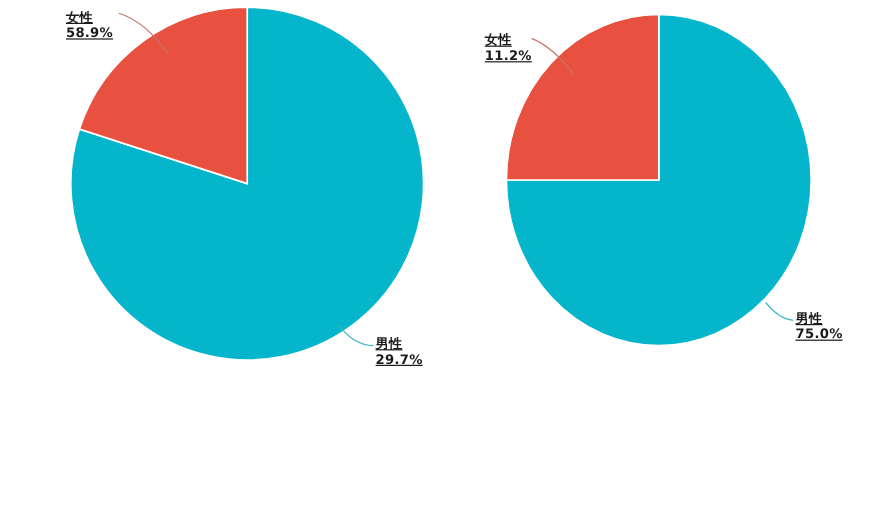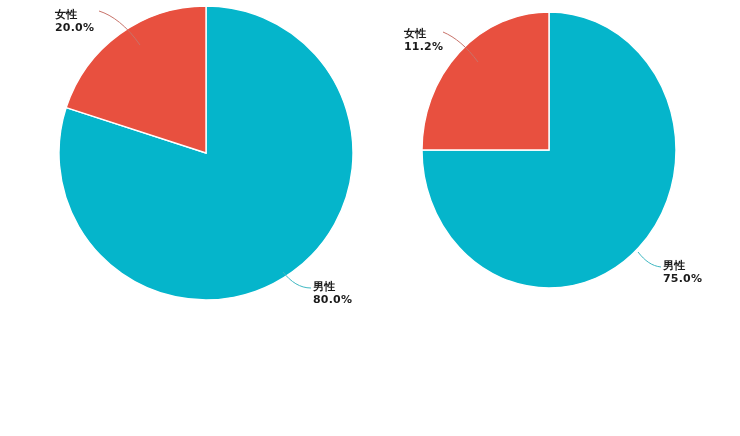--- a/index.html
+++ b/index.html
@@ -26,20 +26,21 @@
     width: 740px;
     height: 436px;
     display: block;
   }
   .pie-label {
     position: absolute;
     color: #1b1b1b;
     line-height: 1.18;
     white-space: nowrap;
     user-select: none;
+    text-decoration: underline;
   }
   .pie-label .lbl-name {
     display: block;
     font-size: 11px;
     font-weight: bold;
     letter-spacing: 0.2px;
   }
   .pie-label .lbl-value {
     display: block;
     font-size: 11px;
@@ -76,26 +77,26 @@
 
       <path fill="#e8503f" stroke="#ffffff" stroke-width="1.4" d="M 549 150 L 422.00 150.00 A 127 138 0 0 1 549.00 12.00 Z"></path>
 
       <path fill="none" stroke="#c8736a" stroke-width="1" d="M 443 32 C 455 37, 467 47, 478 62"></path>
       <path fill="none" stroke="#3fb8c2" stroke-width="1" d="M 661 267 C 652 266, 645 261, 638 252"></path>
     </g>
   </svg>
 
   <div class="pie-label" id="label-left-female" style="color: rgb(27, 27, 27);">
     <span class="lbl-name">女性</span>
-    <span class="lbl-value">20.0%</span>
+    <span class="lbl-value">58.9%</span>
   </div>
 
   <div class="pie-label" id="label-left-male" style="color: rgb(27, 27, 27);">
     <span class="lbl-name">男性</span>
-    <span class="lbl-value">80.0%</span>
+    <span class="lbl-value">29.7%</span>
   </div>
 
   <div class="pie-label" id="label-right-female" style="color: rgb(27, 27, 27);">
     <span class="lbl-name">女性</span>
     <span class="lbl-value">11.2%</span>
   </div>
 
   <div class="pie-label" id="label-right-male" style="color: rgb(27, 27, 27);">
     <span class="lbl-name">男性</span>
     <span class="lbl-value">75.0%</span>

